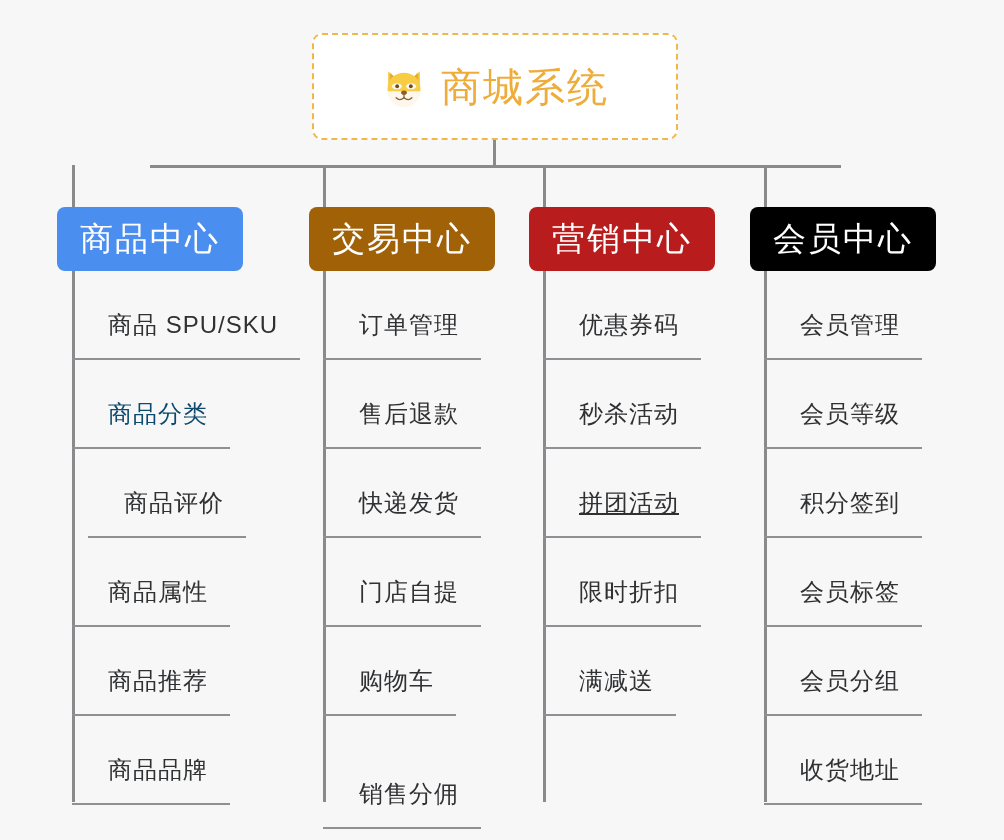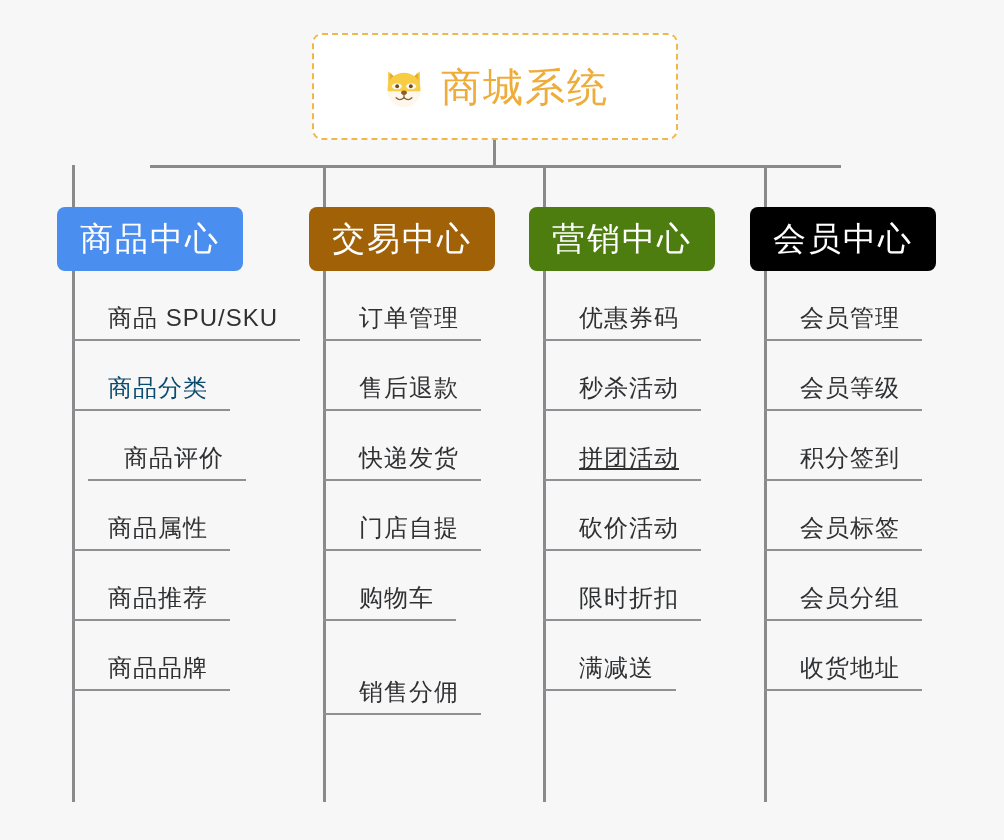--- a/index.html
+++ b/index.html
@@ -105,26 +105,26 @@
     background: #888a8c;
   }
 
   .leaf-list {
     position: absolute;
     top: 106px;
     left: 0px;
   }
   .leaf {
     position: relative;
-    height: 70px;
+    height: 89px;
     box-sizing: border-box;
     display: flex;
     align-items: flex-end;
     border-bottom: 2px solid #8e9093;
-    padding-bottom: 8px;
+    padding-bottom: 20px;
     padding-left: 36px;
   }
   .leaf-label {
     font-size: 24px;
     color: #303133;
     line-height: 1.1;
     white-space: nowrap;
     letter-spacing: 1px;
   }
 
@@ -225,36 +225,33 @@
           <span class="leaf-label" style="color: rgb(48, 49, 51);">购物车</span>
         </div>
       <div class="leaf" style="border-bottom-color: rgb(142, 144, 147); width: 158px; margin-top: 24px;">
           <span class="leaf-label" style="color: rgb(48, 49, 51);">销售分佣</span>
         </div>
     </div>
   </div>
 
   <div class="branch b2">
     <div class="conn conn-v branch-drop" style="background: rgb(136, 138, 140);"></div>
-    <div class="branch-card" style="background: #4d7c0f;">
+    <div class="branch-card" style="background: #b91c1c;">
       <span>营销中心</span>
     </div>
     <div class="branch-spine" style="background: rgb(136, 138, 140);"></div>
     <div class="leaf-list">
       <div class="leaf" style="border-bottom-color: rgb(142, 144, 147); width: 158px;">
           <span class="leaf-label" style="color: rgb(48, 49, 51);">优惠券码</span>
         </div>
       <div class="leaf" style="border-bottom-color: rgb(142, 144, 147); width: 158px;">
           <span class="leaf-label" style="color: rgb(48, 49, 51);">秒杀活动</span>
         </div>
       <div class="leaf" style="border-bottom-color: rgb(142, 144, 147); width: 158px;">
           <span class="leaf-label" style="color: rgb(48, 49, 51); text-decoration: underline;">拼团活动</span>
-        </div>
-      <div class="leaf" style="border-bottom-color: rgb(142, 144, 147); width: 158px;">
-          <span class="leaf-label" style="color: rgb(48, 49, 51);">砍价活动</span>
         </div>
       <div class="leaf" style="border-bottom-color: rgb(142, 144, 147); width: 158px;">
           <span class="leaf-label" style="color: rgb(48, 49, 51);">限时折扣</span>
         </div>
       <div class="leaf" style="border-bottom-color: rgb(142, 144, 147); width: 133px;">
           <span class="leaf-label" style="color: rgb(48, 49, 51);">满减送</span>
         </div>
     </div>
   </div>
 

